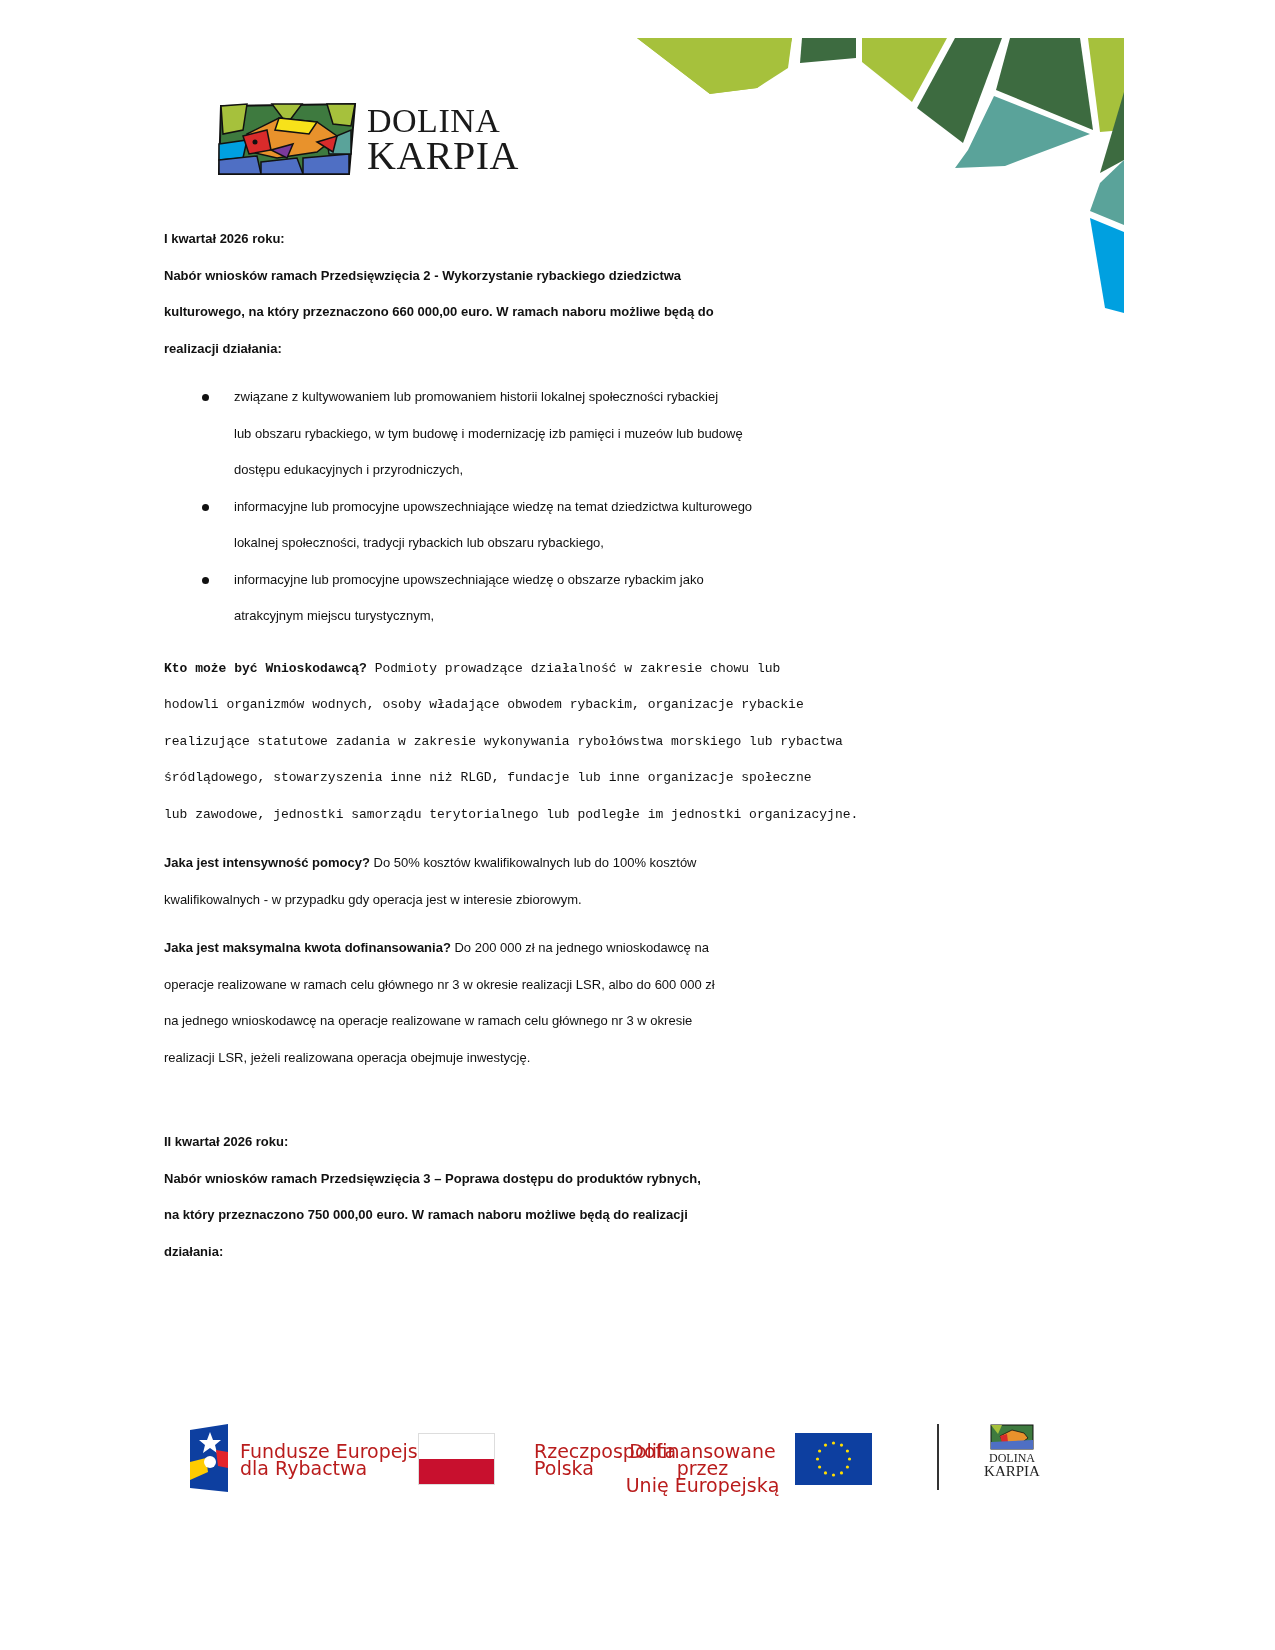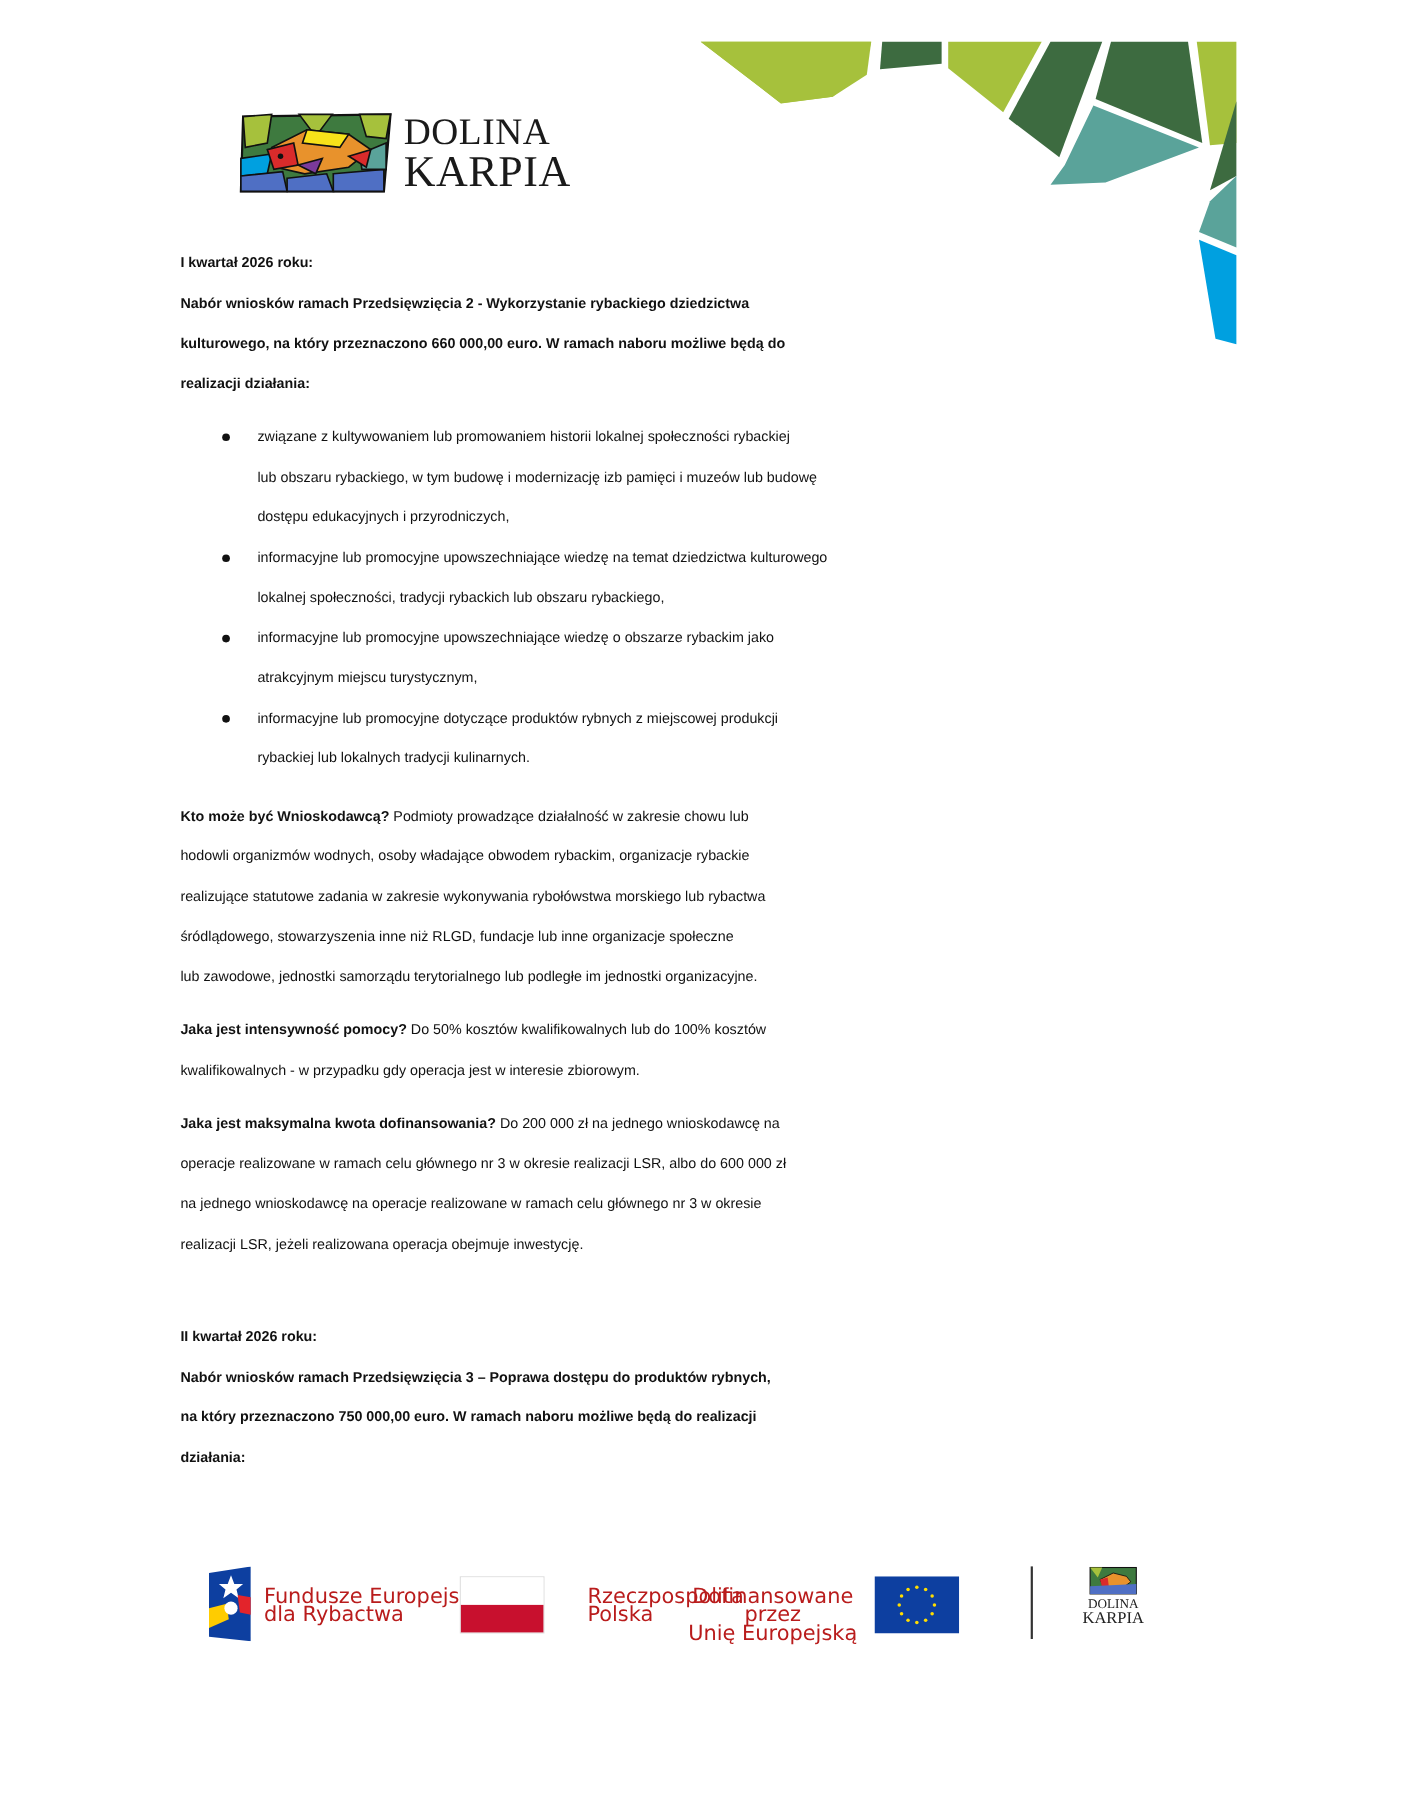--- a/index.html
+++ b/index.html
@@ -13,21 +13,21 @@
   .logo-text .l2 { font-size:40px; letter-spacing:0.5px; display:block; margin-top:-2px; }
 
   .content { position:absolute; left:164px; top:221px; width:930px; font-size:13px; line-height:36.5px; }
   .b { font-weight:bold; }
   p { margin:0; }
   .sec-head { margin:0; }
   ul { margin:12px 0 0 0; padding:0; list-style:none; }
   ul li { position:relative; padding-left:70px; }
   ul li .dot { position:absolute; left:38px; top:15px; width:7px; height:7px; border-radius:50%; background:#111; }
   .para { margin-top:12px; }
-  .para.first { margin-top:16px; }
+  .para.first { margin-top:16px;font-family:Liberation Mono, monospace; }
   .gap-big { margin-top:48px; }
   .f-item { position:absolute; }
   .f-text { font-family:"DejaVu Sans", sans-serif; font-size:19px; line-height:17px; color:#b91c1c; }
   .divider { position:absolute; left:937px; top:1424px; width:1.5px; height:66px; background:#333; }
 </style>
 </head>
 <body>
 
 <svg class="deco" viewBox="0 0 1275 330">
   <polygon points="637,38 792,38 786,65 757,88 708,94 710,94" fill="#a6c13c"></polygon>
@@ -84,25 +84,20 @@
     </li>
     <li>
       <span class="dot"></span>
       <span>informacyjne lub promocyjne upowszechniające wiedzę na temat dziedzictwa kulturowego</span><br>
       <span>lokalnej społeczności, tradycji rybackich lub obszaru rybackiego,</span>
     </li>
     <li>
       <span class="dot"></span>
       <span>informacyjne lub promocyjne upowszechniające wiedzę o obszarze rybackim jako</span><br>
       <span>atrakcyjnym miejscu turystycznym,</span>
-    </li>
-    <li>
-      <span class="dot"></span>
-      <span>informacyjne lub promocyjne dotyczące produktów rybnych z miejscowej produkcji</span><br>
-      <span>rybackiej lub lokalnych tradycji kulinarnych.</span>
     </li>
   </ul>
 
   <p class="para first">
     <span class="b">Kto może być Wnioskodawcą?</span><span> Podmioty prowadzące działalność w zakresie chowu lub</span><br>
     <span>hodowli organizmów wodnych, osoby władające obwodem rybackim, organizacje rybackie</span><br>
     <span>realizujące statutowe zadania w zakresie wykonywania rybołówstwa morskiego lub rybactwa</span><br>
     <span>śródlądowego, stowarzyszenia inne niż RLGD, fundacje lub inne organizacje społeczne</span><br>
     <span>lub zawodowe, jednostki samorządu terytorialnego lub podległe im jednostki organizacyjne.</span>
   </p>

